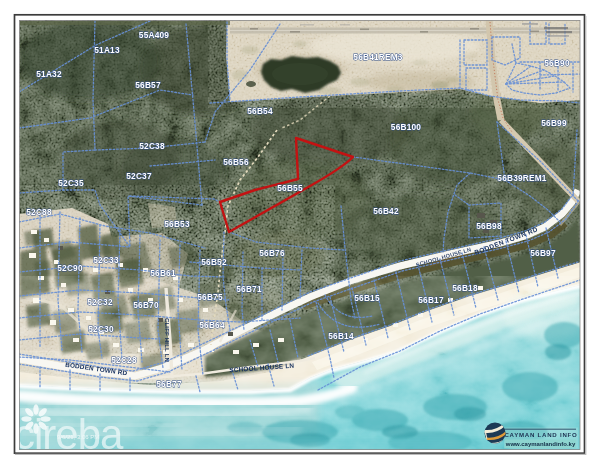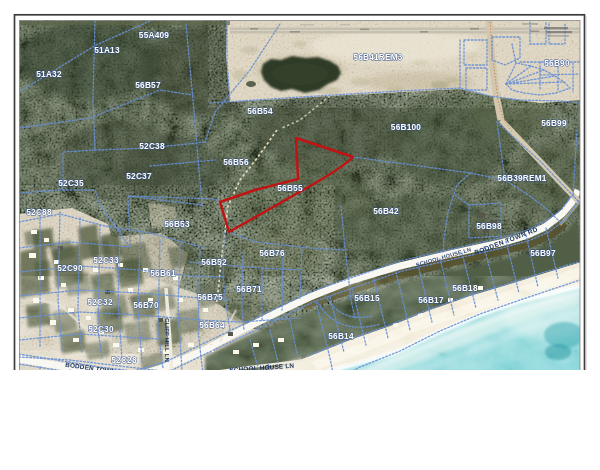--- a/index.html
+++ b/index.html
@@ -1,16 +1,16 @@
 <!DOCTYPE html>
 <html><head>
 <meta charset="utf-8">
 <style>
 html,body{margin:0;padding:0;background:#fff;}
-#page{width:600px;height:370px;position:relative;background:#737373;font-family:"Liberation Sans", sans-serif;}
+#page{width:600px;height:470px;position:relative;background:#737373;font-family:"Liberation Sans", sans-serif;}
 </style>
 </head>
 <body>
 <div id="page">
 <svg width="600" height="470" viewBox="0 0 600 470">
 <defs>
   <clipPath id="mapclip">
           <rect x="19.5" y="20.5" width="560.5" height="429"></rect>
         </clipPath>
   <filter id="grainF" x="-5%" y="-5%" width="110%" height="110%">

